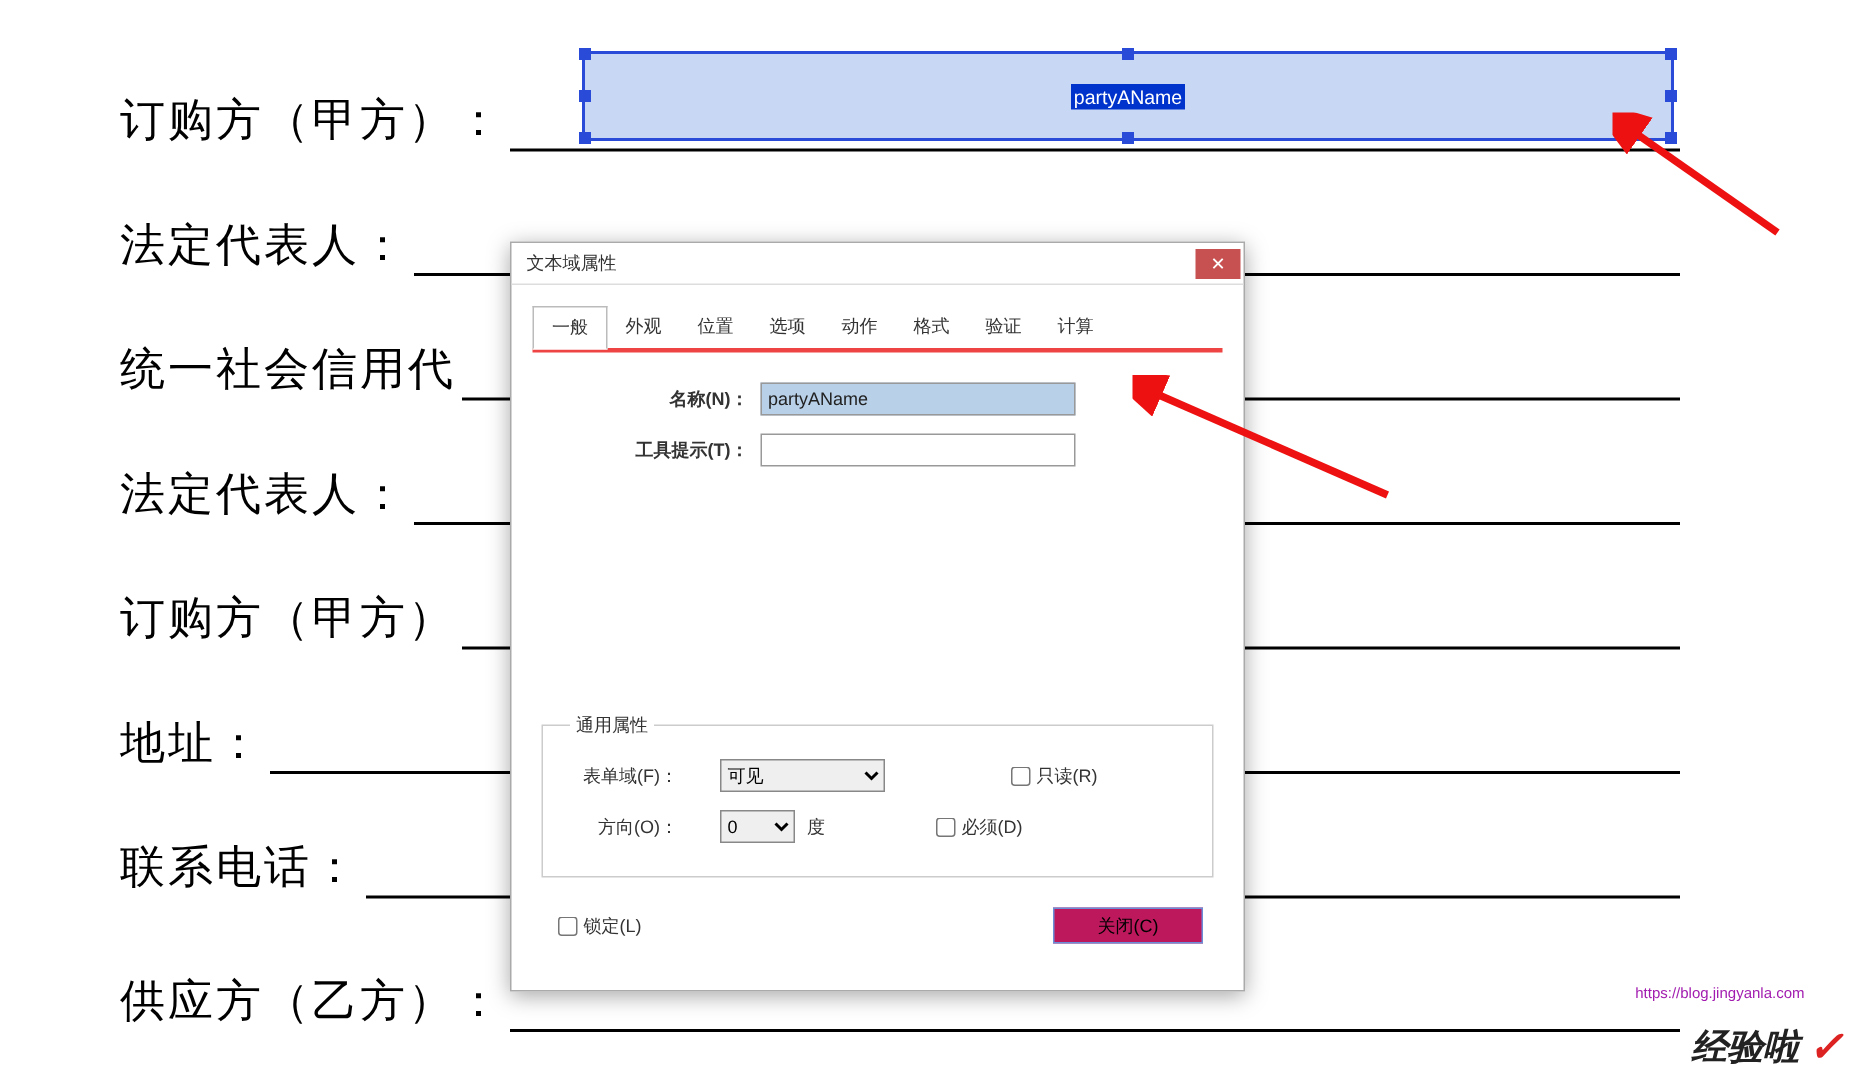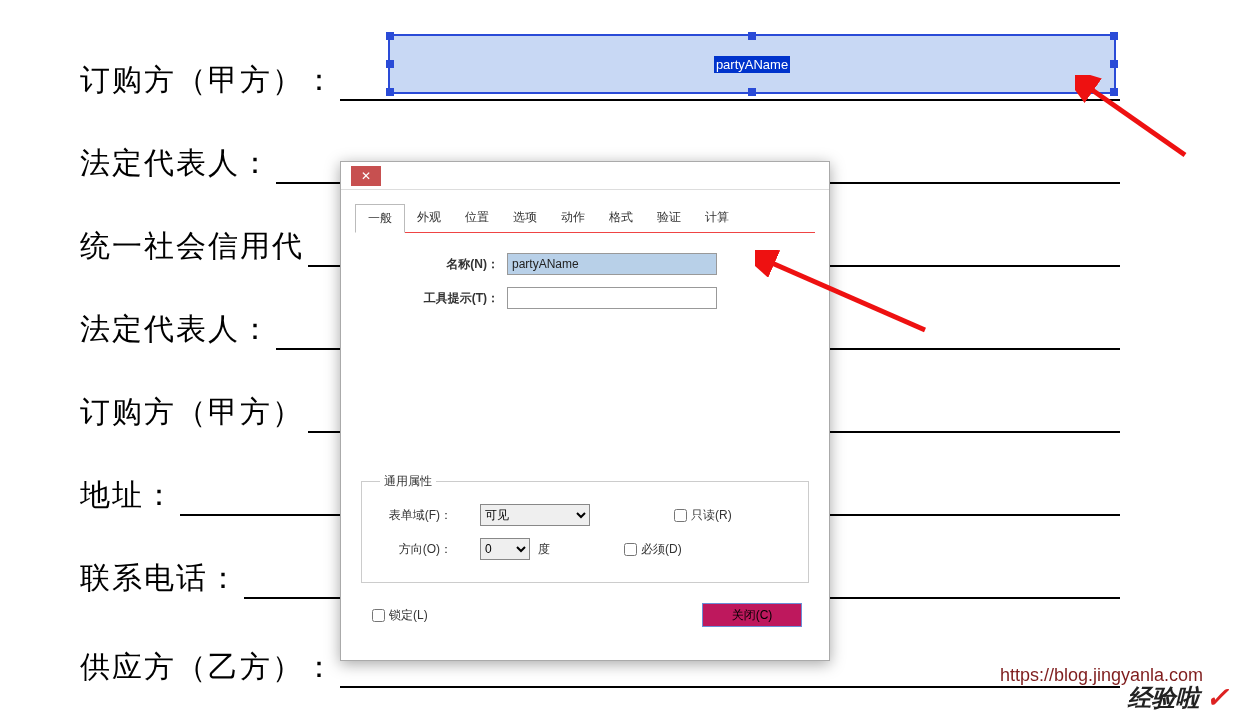--- a/index.html
+++ b/index.html
@@ -94,21 +94,21 @@
     background: #c75050;
     color: #fff;
     display: flex; align-items: center; justify-content: center;
     font-size: 12px;
     margin-right: 2px;
     cursor: pointer;
   }
   .tabs {
     display: flex;
     margin: 14px 14px 0 14px;
-    border-bottom: 1px solid #ef4444;
+    border-bottom: 3px solid #ef4444;
   }
   .tab {
     padding: 5px 12px;
     font-size: 12px;
     cursor: pointer;
     position: relative;
   }
   .tab.active {
     border: 1px solid #bbb;
     border-bottom: 1px solid #fff;
@@ -172,24 +172,24 @@
   
   .arrow {
     position: absolute;
     pointer-events: none;
   }
 
   
   .watermark-url {
     position: absolute;
     right: 30px;
-    bottom: 40px;
+    bottom: 58px;
     font-family: Arial, sans-serif;
-    font-size: 18px;
-    color: #7f1d1d;
+    font-size: 10px;
+    color: #a21caf;
   }
   .watermark-logo {
     position: absolute;
     right: 4px;
     bottom: 12px;
     font-family: "Microsoft YaHei", sans-serif;
     font-size: 24px;
     font-weight: 700;
     color: #222;
     font-style: italic;
@@ -247,20 +247,21 @@
   <span class="handle h-tr"></span>
   <span class="handle h-ml"></span>
   <span class="handle h-mr"></span>
   <span class="handle h-bl"></span>
   <span class="handle h-bm"></span>
   <span class="handle h-br"></span>
 </div>
 
 <div class="dialog">
   <div class="title-bar">
+    <span class="title">文本域属性</span>
     <div class="close-btn">✕</div>
   </div>
   <div class="tabs">
     <div class="tab active">一般</div>
     <div class="tab">外观</div>
     <div class="tab">位置</div>
     <div class="tab">选项</div>
     <div class="tab">动作</div>
     <div class="tab">格式</div>
     <div class="tab">验证</div>

